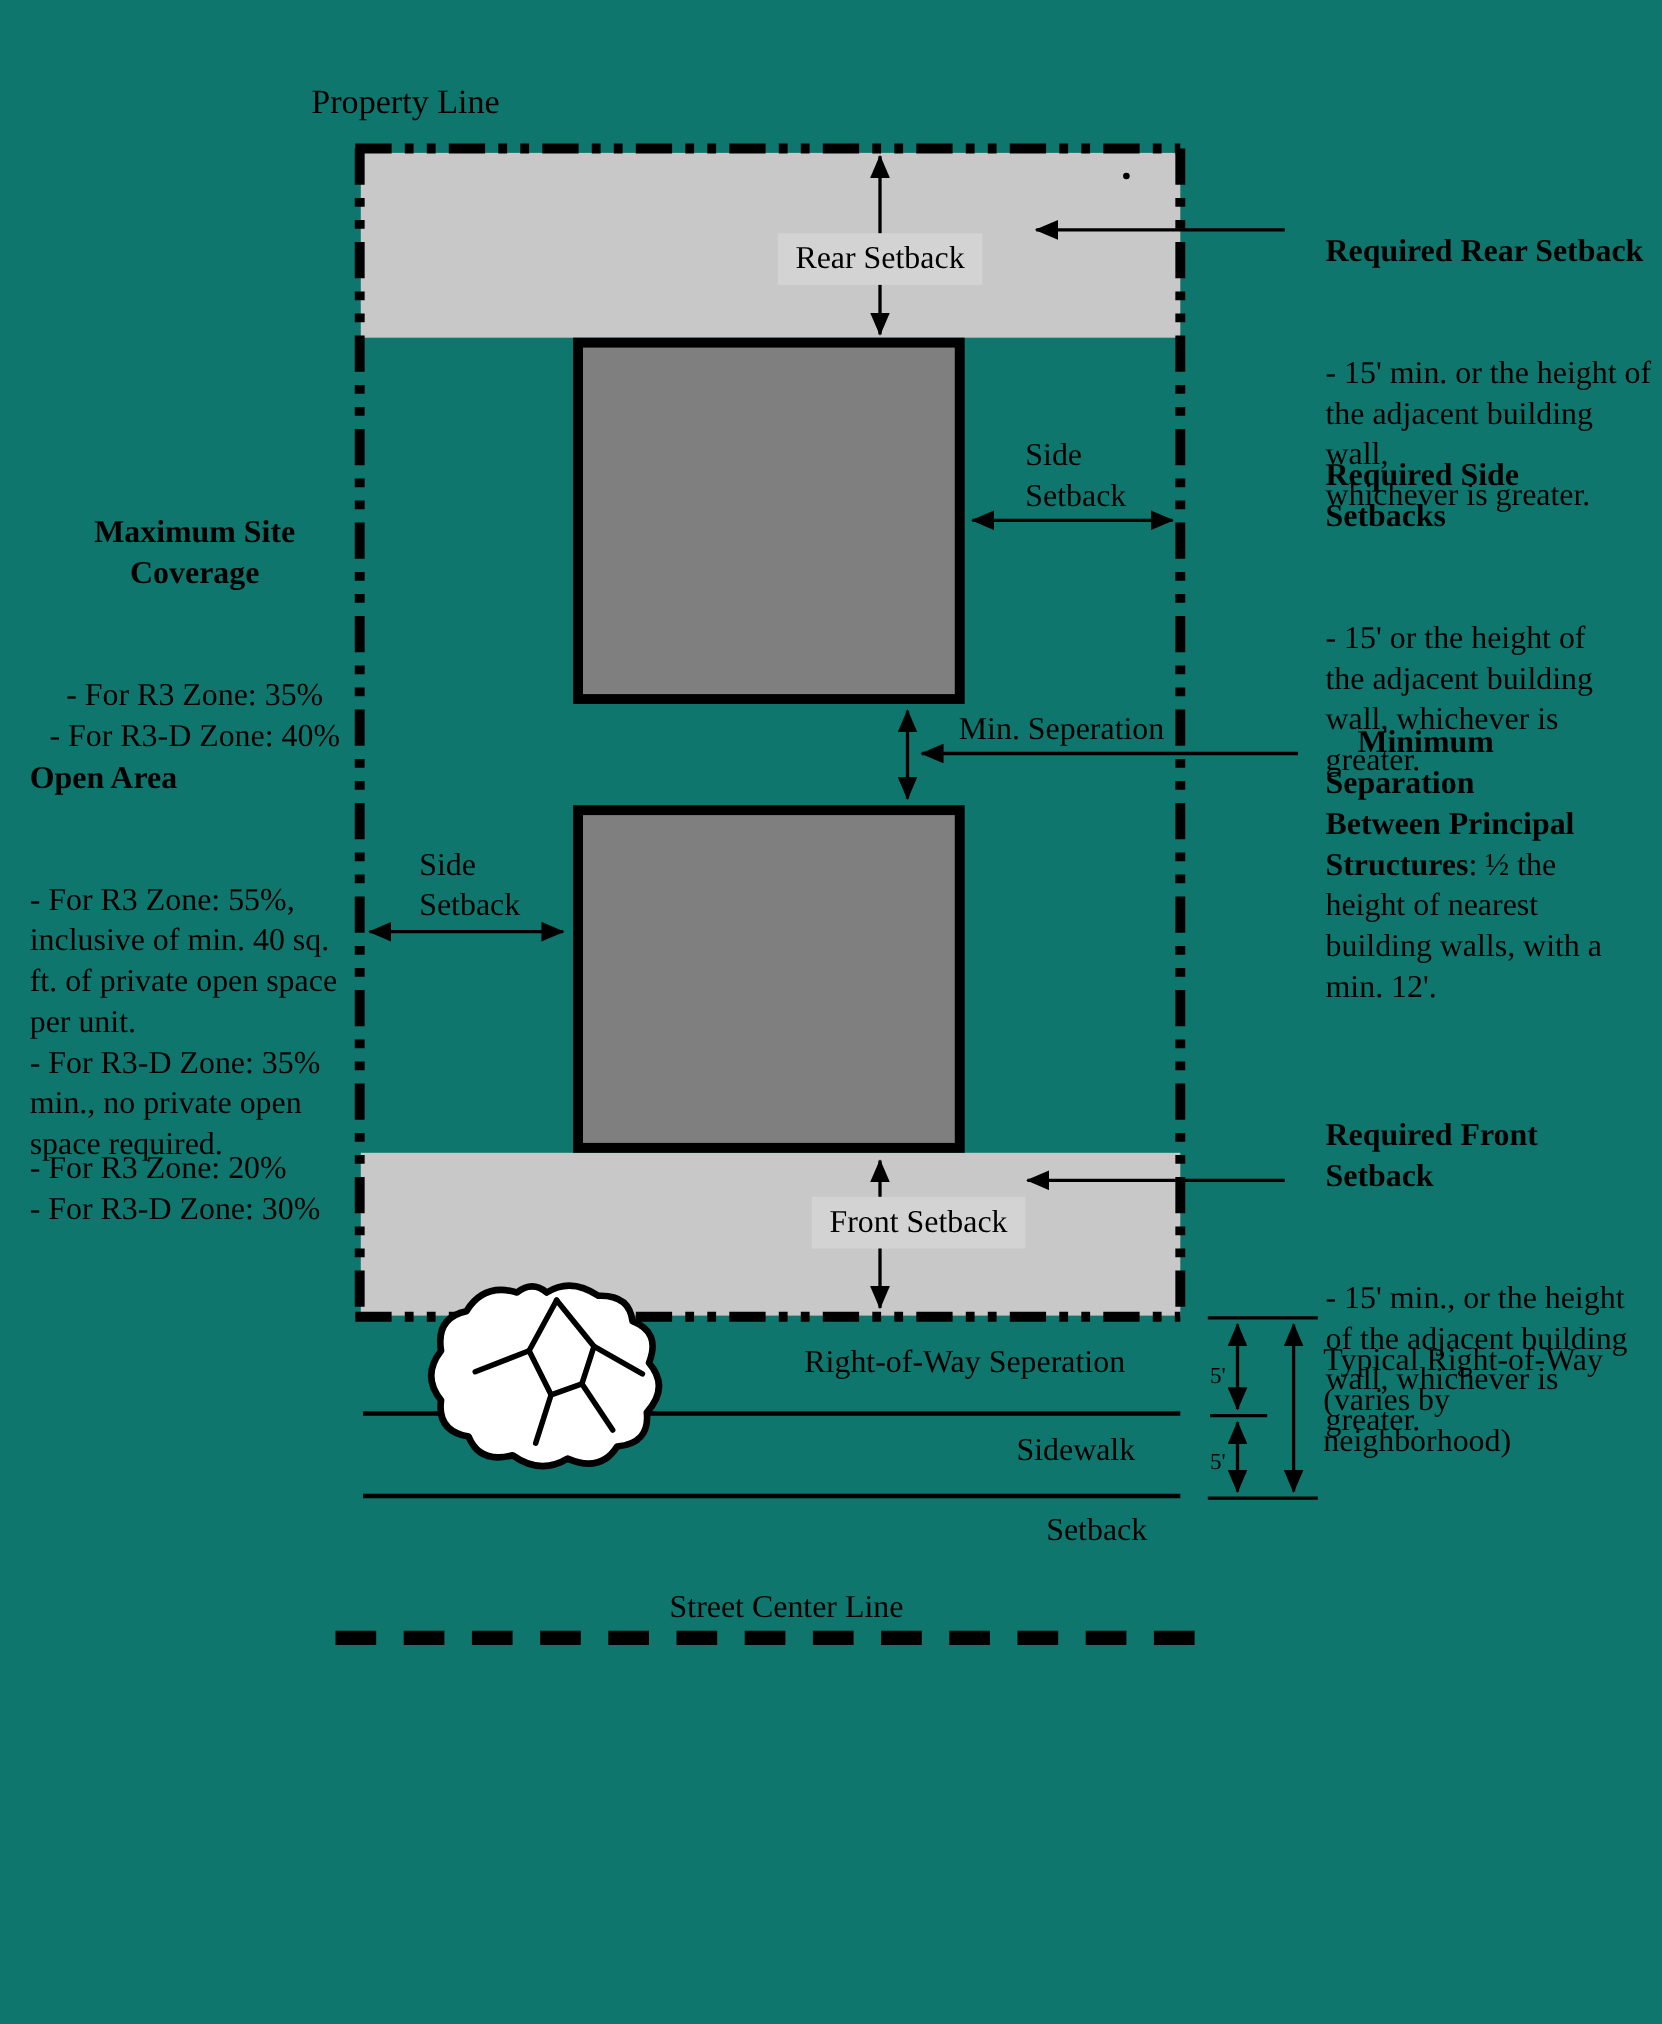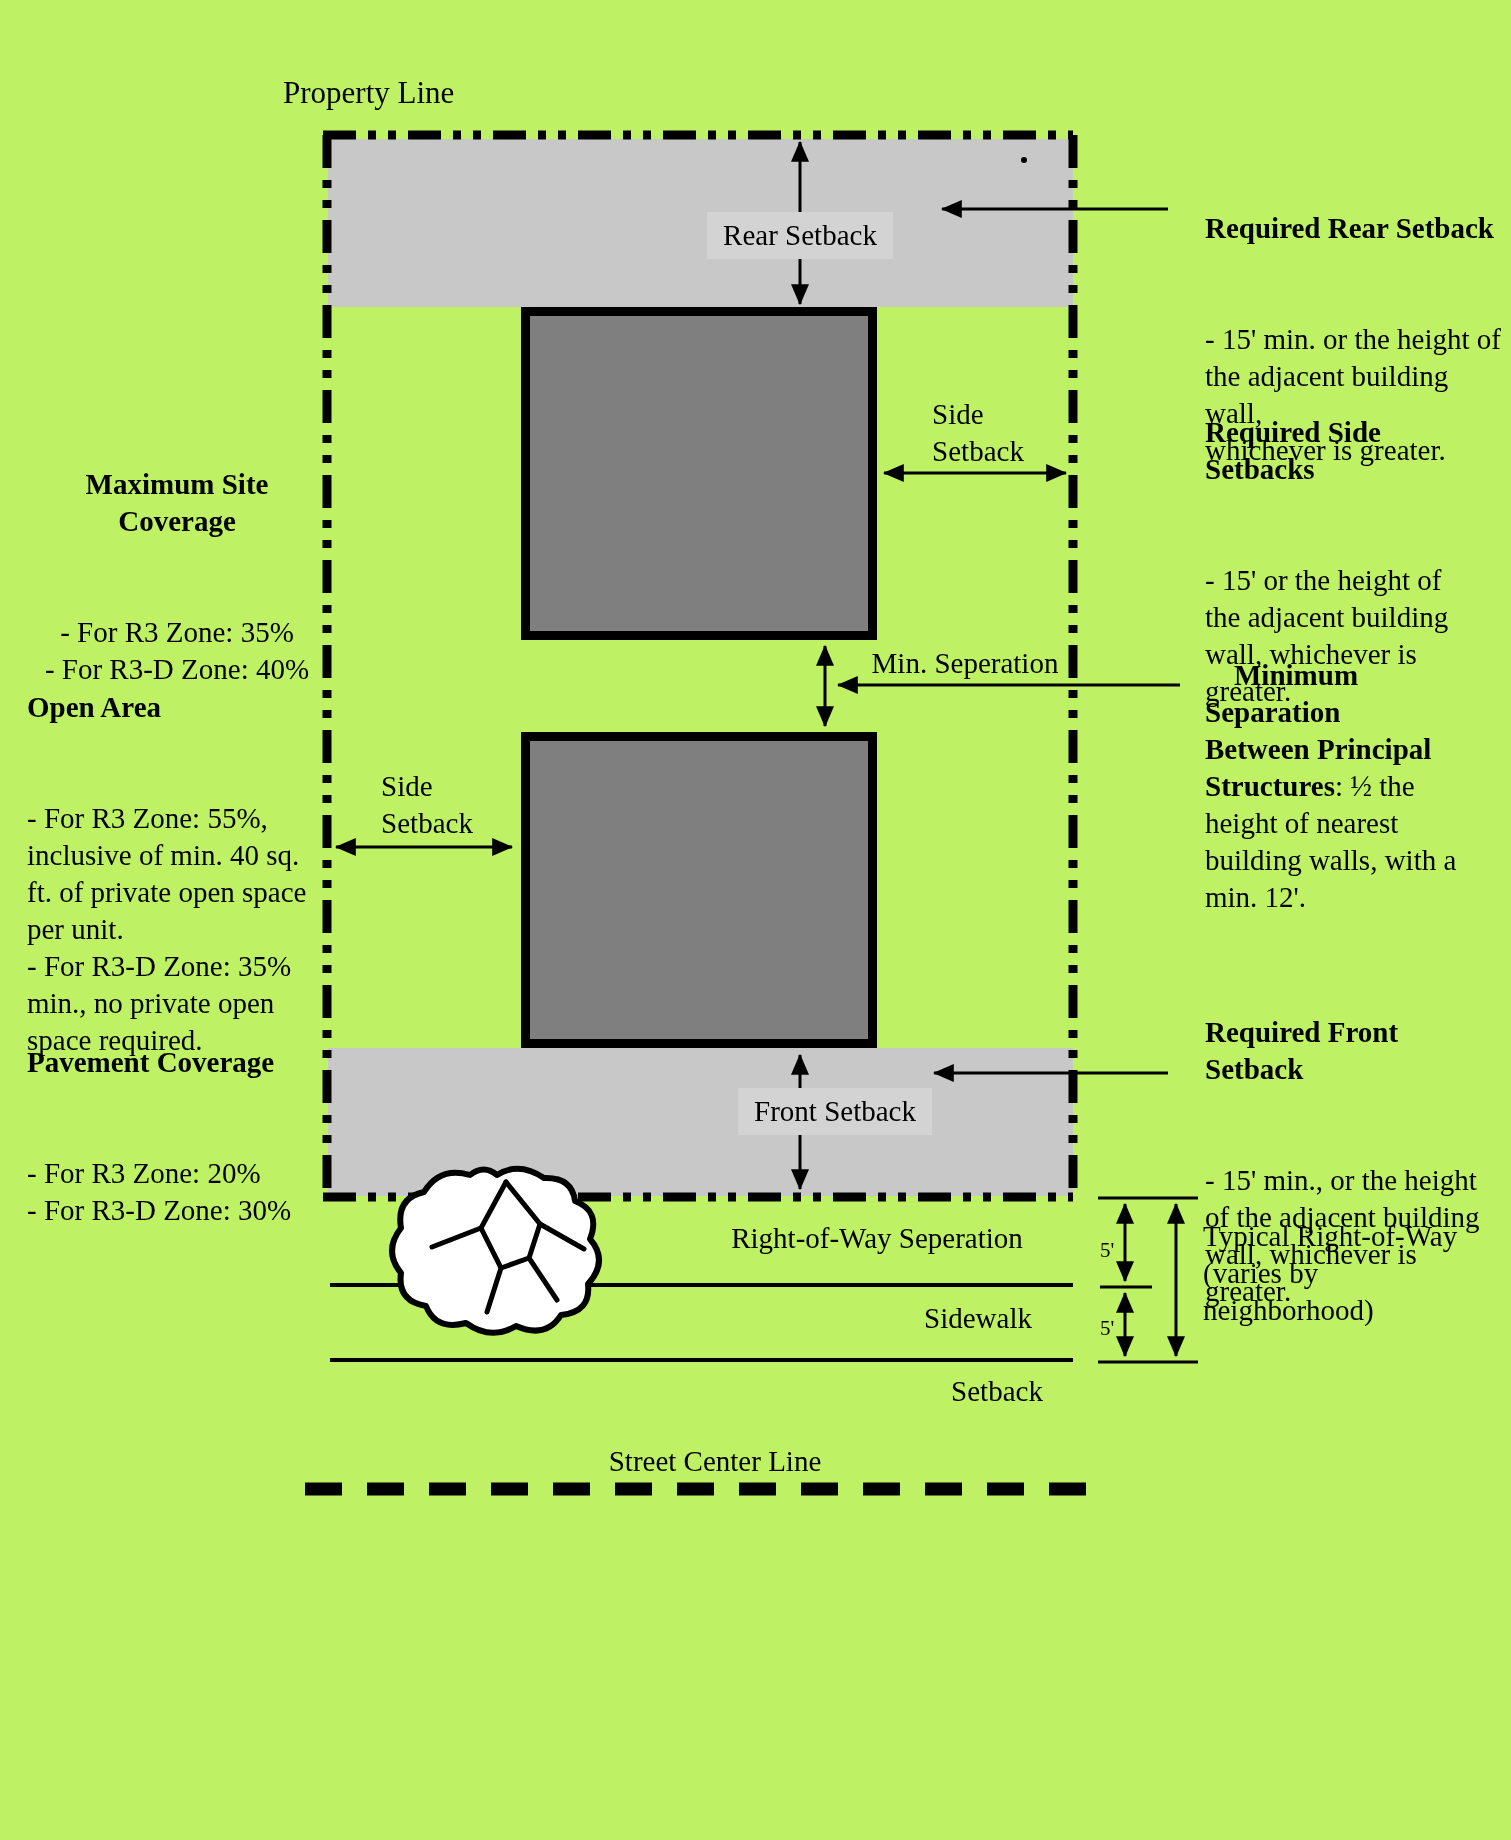--- a/index.html
+++ b/index.html
@@ -1,16 +1,16 @@
 <!DOCTYPE html>
 <html><head>
 <meta charset="utf-8">
 <style>
   html,body{margin:0;padding:0;background:#fff;}
-  .canvas{position:relative;width:1511px;height:1840px;background:#bef264;
+  .canvas{position:relative;width:1511px;height:1840px;background:#0f766e;
           font-family:"Liberation Serif",serif;color:#000;overflow:hidden;}
   .canvas svg{position:absolute;left:0;top:0;}
   .txt{position:absolute;font-size:29px;line-height:37px;white-space:pre-wrap;}
   .bold{font-weight:bold;}
   .ctr{transform:translateX(-50%);text-align:left;}
   .hl{background:#d3d3d3;padding:5px 16px;}
   .small{font-size:21px;line-height:24px;}
   .big{font-size:31px;}
   .blk .title{font-weight:bold;}
   .inline-mix span{white-space:pre-wrap;}
@@ -119,21 +119,20 @@
     <div>- For R3 Zone: 55%,
 inclusive of min. 40 sq.
 ft. of private open space
 per unit.
 - For R3-D Zone: 35%
 min., no private open
 space required.</div>
   </div>
 
   <div class="txt blk" style="left:27px;top:970px;width:305px;">
-    <div class="title">Pavement Coverage</div>
     <div>- For R3 Zone: 20%
 - For R3-D Zone: 30%</div>
   </div>
 
 
   <div class="txt blk" style="left:1205px;top:136px;width:300px;">
     <div class="title">Required Rear Setback</div>
     <div>- 15' min. or the height of
 the adjacent building wall,
 whichever is greater.</div>

